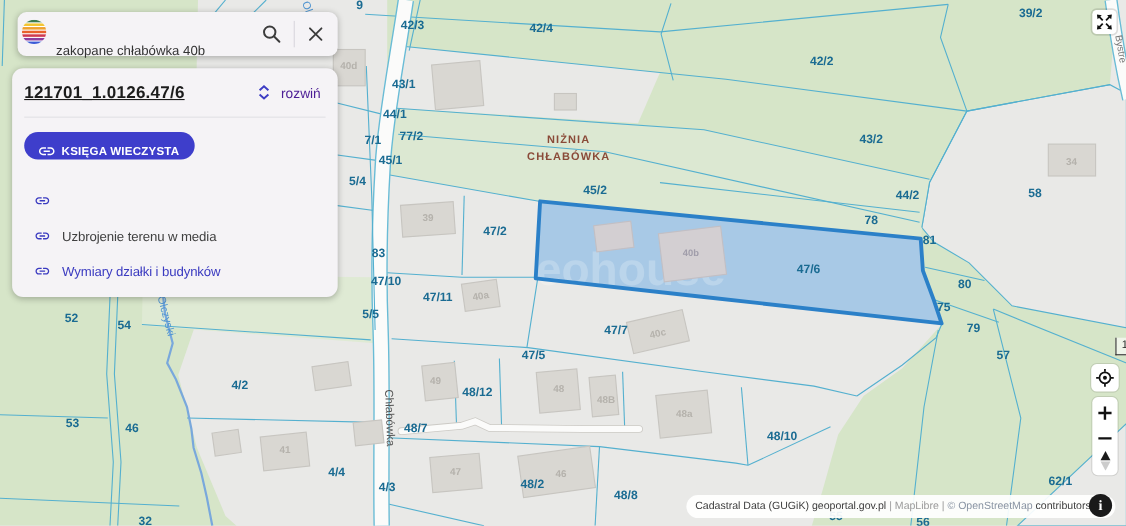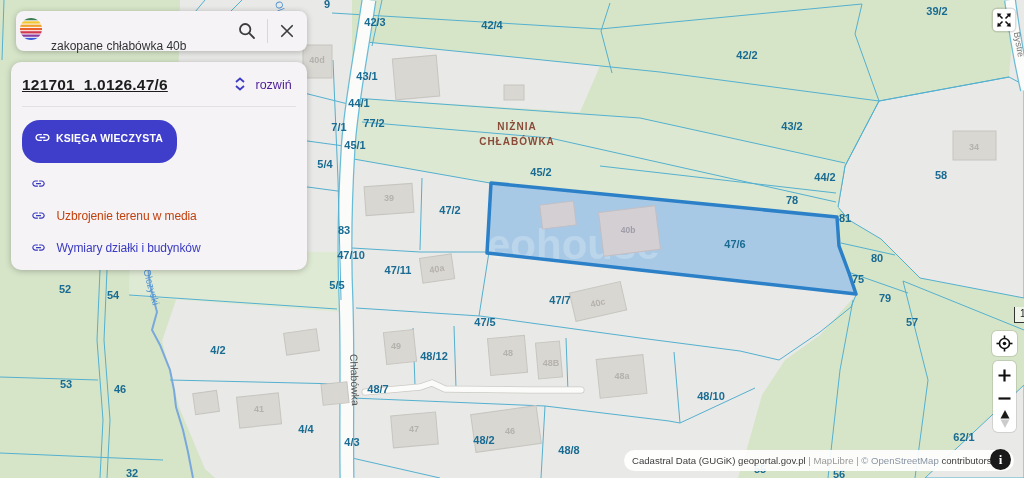--- a/index.html
+++ b/index.html
@@ -249,34 +249,34 @@
 
 <div style="position:absolute;left:234px;top:77px;color:#4c1d95;font:12.5px 'Liberation Sans',sans-serif;">
 <svg width="12" height="14" viewBox="0 0 12 14" style="vertical-align:-2px">
       <path d="M2 5 L6 1.5 L10 5" fill="none" stroke="#3d3dc4" stroke-width="1.8"></path>
       <path d="M2 9 L6 12.5 L10 9" fill="none" stroke="#3d3dc4" stroke-width="1.8"></path>
     </svg>
 <span style="margin-left:6px;">rozwiń</span></div>
 
 <div style="position:absolute;left:22px;top:106px;width:274px;height:1px;background:#e2e0e5;"></div>
 
-<div style="position:absolute;left:22px;top:120px;width:155px;height:43px;border-radius:18px;background:#3e3ecb;color:#fff;">
+<div style="position:absolute;left:22px;top:120px;width:155px;height:25px;border-radius:18px;background:#3e3ecb;color:#fff;">
 <svg width="17" height="17" viewBox="0 0 24 24" style="position:absolute;left:12px;top:9px;">
       <path d="M3.9 12c0-1.71 1.39-3.1 3.1-3.1h4V7H7c-2.76 0-5 2.24-5 5s2.24 5 5 5h4v-1.9H7c-1.71 0-3.1-1.39-3.1-3.1zM8 13h8v-2H8v2zm9-6h-4v1.9h4c1.71 0 3.1 1.39 3.1 3.1s-1.39 3.1-3.1 3.1h-4V17h4c2.76 0 5-2.24 5-5s-2.24-5-5-5z" fill="#fff"></path>
     </svg>
 <span style="position:absolute;left:34px;top:12px;font:bold 10.5px 'Liberation Sans',sans-serif;letter-spacing:.2px;white-space:nowrap;">KSIĘGA WIECZYSTA</span>
   </div>
 
 <div style="position:absolute;left:31px;top:174px;color:#3a3ac0;">
 <svg width="15" height="15" viewBox="0 0 24 24" style="vertical-align:-3px">
       <path d="M3.9 12c0-1.71 1.39-3.1 3.1-3.1h4V7H7c-2.76 0-5 2.24-5 5s2.24 5 5 5h4v-1.9H7c-1.71 0-3.1-1.39-3.1-3.1zM8 13h8v-2H8v2zm9-6h-4v1.9h4c1.71 0 3.1 1.39 3.1 3.1s-1.39 3.1-3.1 3.1h-4V17h4c2.76 0 5-2.24 5-5s-2.24-5-5-5z" fill="#3a3ac0"></path>
     </svg>
 </div>
 
-<div style="position:absolute;left:31px;top:206px;color:#c2410c;">
+<div style="position:absolute;left:31px;top:206px;color:#404040;">
 <svg width="15" height="15" viewBox="0 0 24 24" style="vertical-align:-3px">
       <path d="M3.9 12c0-1.71 1.39-3.1 3.1-3.1h4V7H7c-2.76 0-5 2.24-5 5s2.24 5 5 5h4v-1.9H7c-1.71 0-3.1-1.39-3.1-3.1zM8 13h8v-2H8v2zm9-6h-4v1.9h4c1.71 0 3.1 1.39 3.1 3.1s-1.39 3.1-3.1 3.1h-4V17h4c2.76 0 5-2.24 5-5s-2.24-5-5-5z" fill="#3a3ac0"></path>
     </svg>
 <span style="font:12px 'Liberation Sans',sans-serif;margin-left:6px;letter-spacing:-.1px;">Uzbrojenie terenu w media</span></div>
 
 <div style="position:absolute;left:31px;top:238px;color:#3a3ac0;">
 <svg width="15" height="15" viewBox="0 0 24 24" style="vertical-align:-3px">
       <path d="M3.9 12c0-1.71 1.39-3.1 3.1-3.1h4V7H7c-2.76 0-5 2.24-5 5s2.24 5 5 5h4v-1.9H7c-1.71 0-3.1-1.39-3.1-3.1zM8 13h8v-2H8v2zm9-6h-4v1.9h4c1.71 0 3.1 1.39 3.1 3.1s-1.39 3.1-3.1 3.1h-4V17h4c2.76 0 5-2.24 5-5s-2.24-5-5-5z" fill="#3a3ac0"></path>
     </svg>
 <span style="font:12px 'Liberation Sans',sans-serif;margin-left:6px;letter-spacing:-.1px;">Wymiary działki i budynków</span></div>

